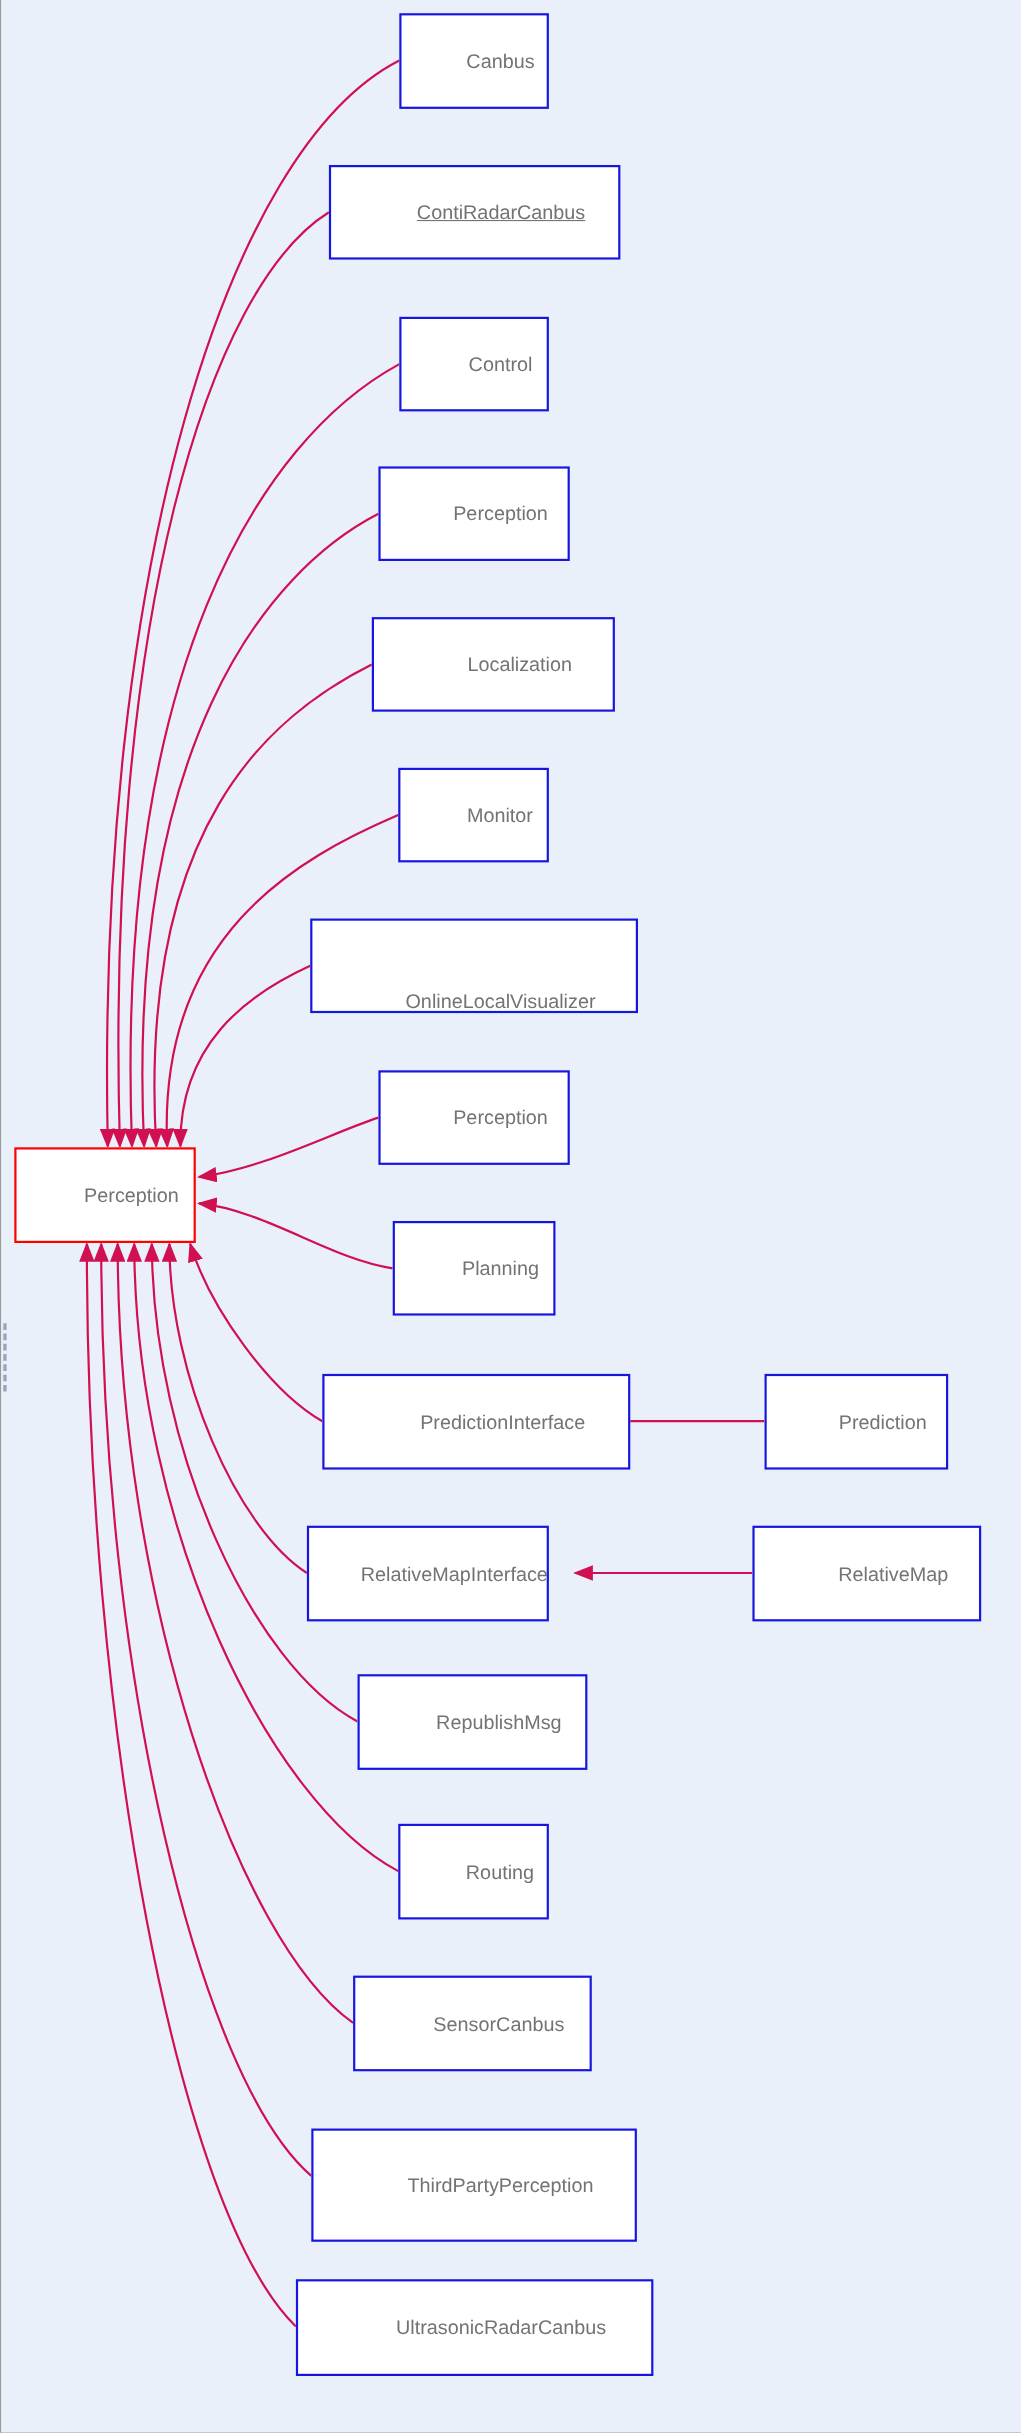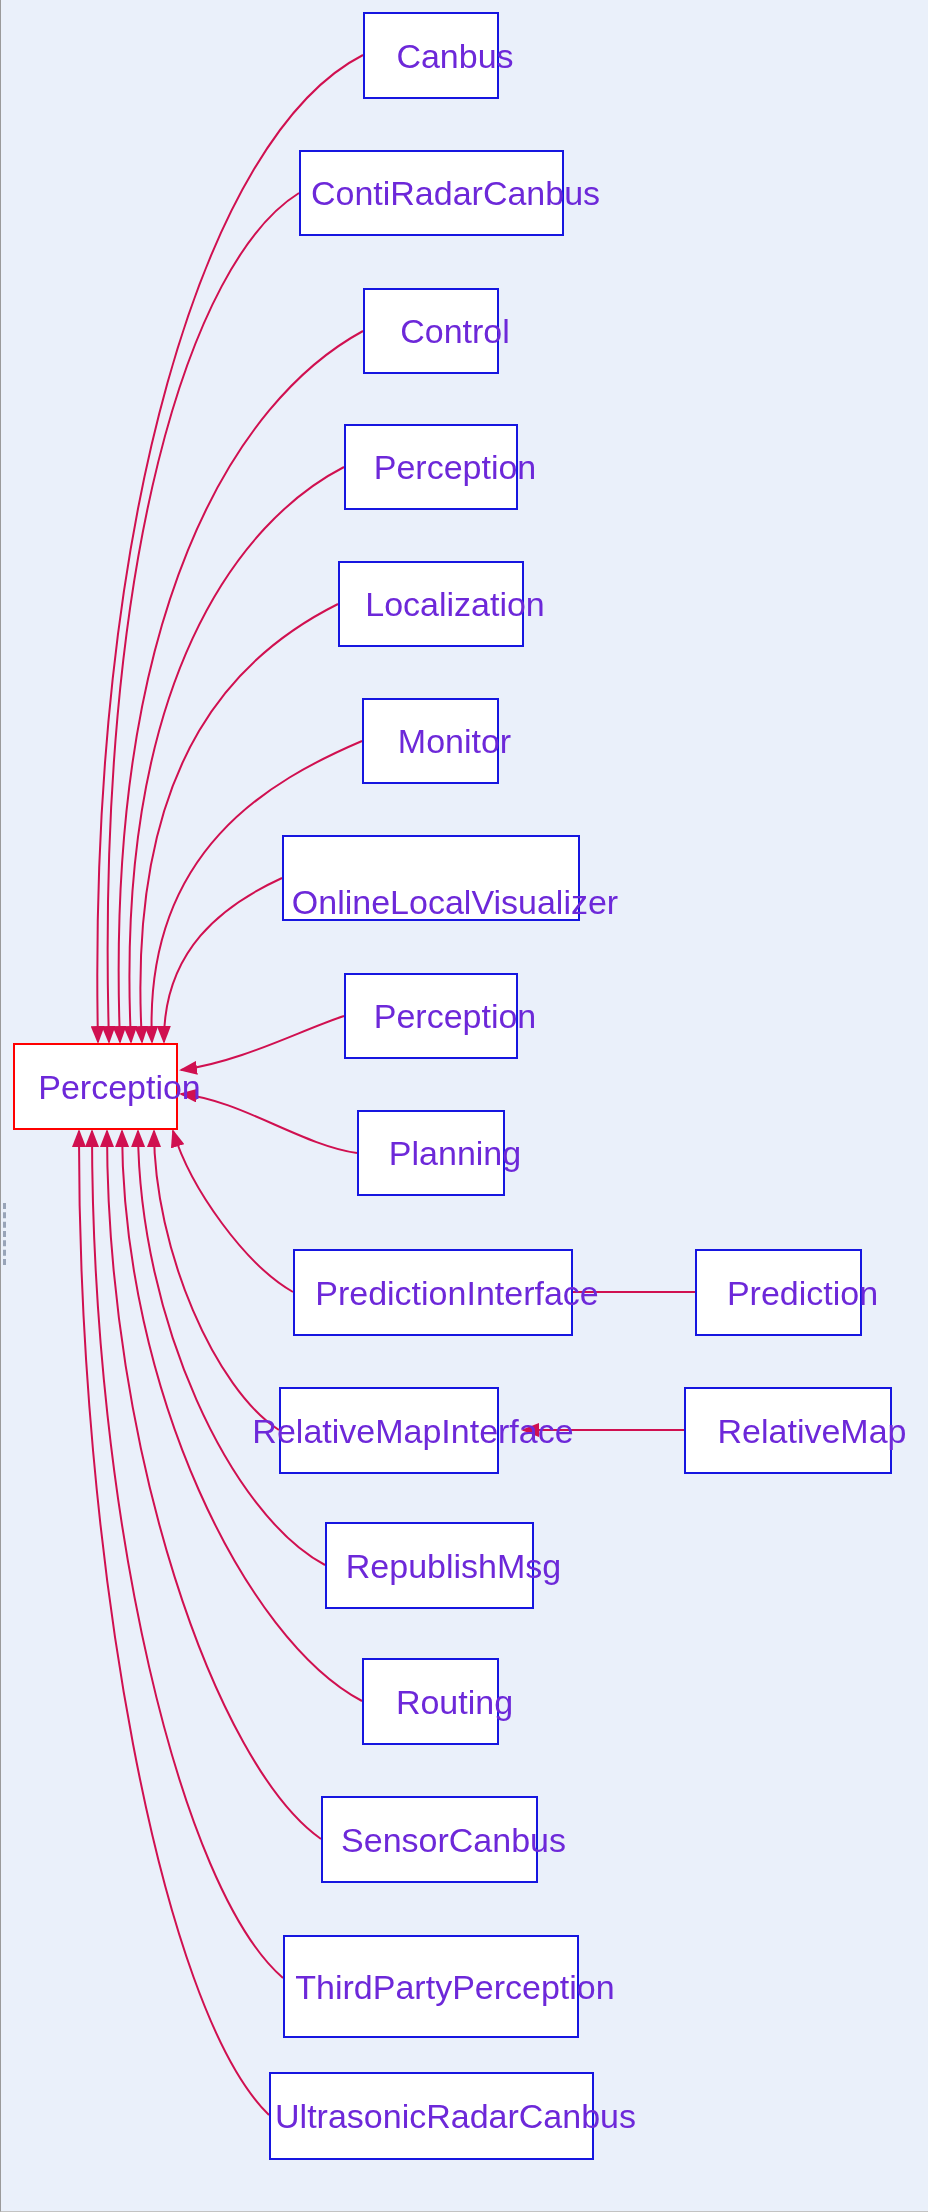--- a/index.html
+++ b/index.html
@@ -19,32 +19,32 @@
     font-family:"Liberation Sans", sans-serif;
   }
   #edges{position:absolute;left:0;top:0;width:928px;height:2212px;z-index:1;}
   .edge{stroke:var(--edge);stroke-width:2;fill:none;}
   .arrowhead{fill:var(--edge);}
   .node{
     position:absolute;z-index:2;box-sizing:border-box;
     background:var(--node-fill);
     border:2px solid var(--node-border);
     display:flex;align-items:center;justify-content:center;
-    font-size:34px;line-height:1;color:#6d28d9;white-space:nowrap;
+    font-size:18px;line-height:1;color:#737373;white-space:nowrap;
     cursor:pointer;
     padding-left:48px;
   }
   .node.base{border-color:var(--base-border);cursor:default;}
   
   .n-apollo-app            {left:12px;  top:1043px; width:165px; height:87px;}
   .n-canbus                {left:362px; top:12px;   width:136px; height:87px;}
-  .n-conti-radar-canbus    {left:298px; top:150px;  width:265px; height:86px;}
+  .n-conti-radar-canbus    {left:298px; top:150px;  width:265px; height:86px;text-decoration:underline;}
   .n-control               {left:362px; top:288px;  width:136px; height:86px;}
   .n-dreamview             {left:343px; top:424px;  width:174px; height:86px;}
-  .n-localization          {left:337px; top:561px;  width:186px; height:86px;}
+  .n-localization          {left:337px; top:561px;  width:221px; height:86px;}
   .n-monitor               {left:361px; top:698px;  width:137px; height:86px;}
   .n-online-local-visualizer{left:281px;top:835px;  width:298px; height:86px;align-items:flex-end;}
   .n-perception            {left:343px; top:973px;  width:174px; height:86px;}
   .n-planning              {left:356px; top:1110px; width:148px; height:86px;}
   .n-prediction-interface  {left:292px; top:1249px; width:280px; height:87px;text-align:center;}
   .n-prediction            {left:694px; top:1249px; width:167px; height:87px;}
   .n-relative-map-interface{left:278px; top:1387px; width:220px; height:87px;}
   .n-relative-map          {left:683px; top:1387px; width:208px; height:87px;}
   .n-republish-msg         {left:324px; top:1522px; width:209px; height:87px;}
   .n-routing               {left:361px; top:1658px; width:137px; height:87px;}

